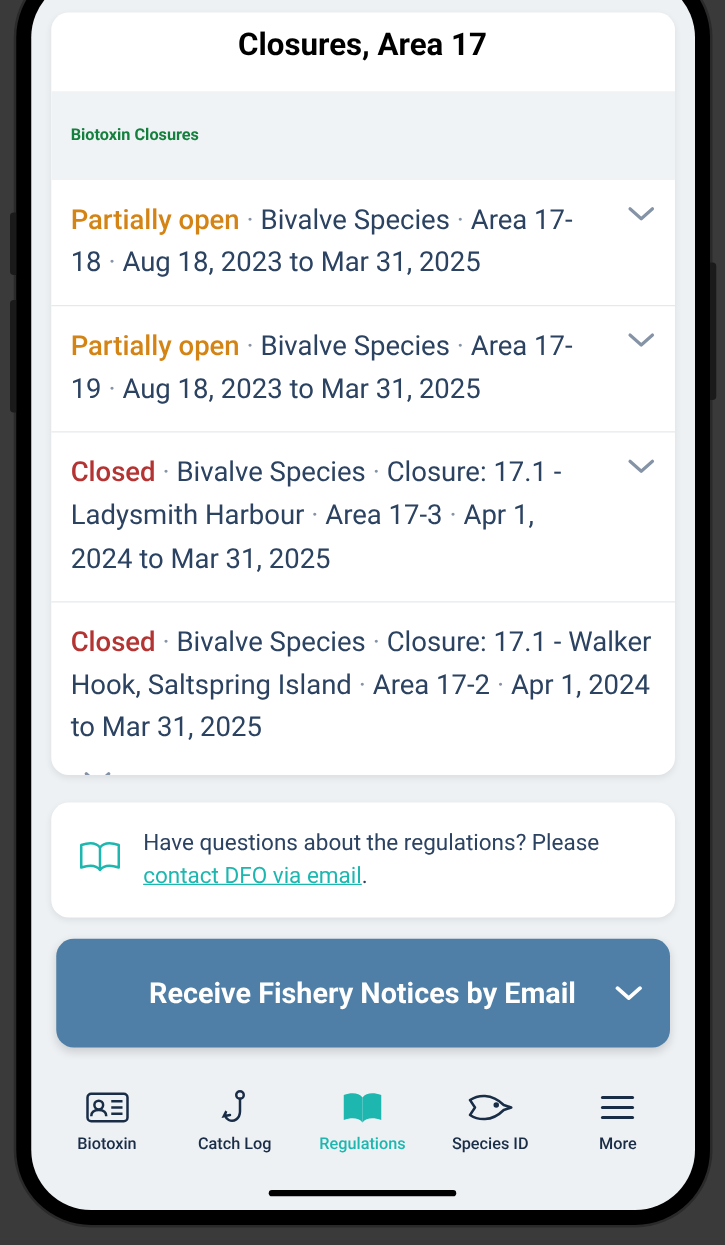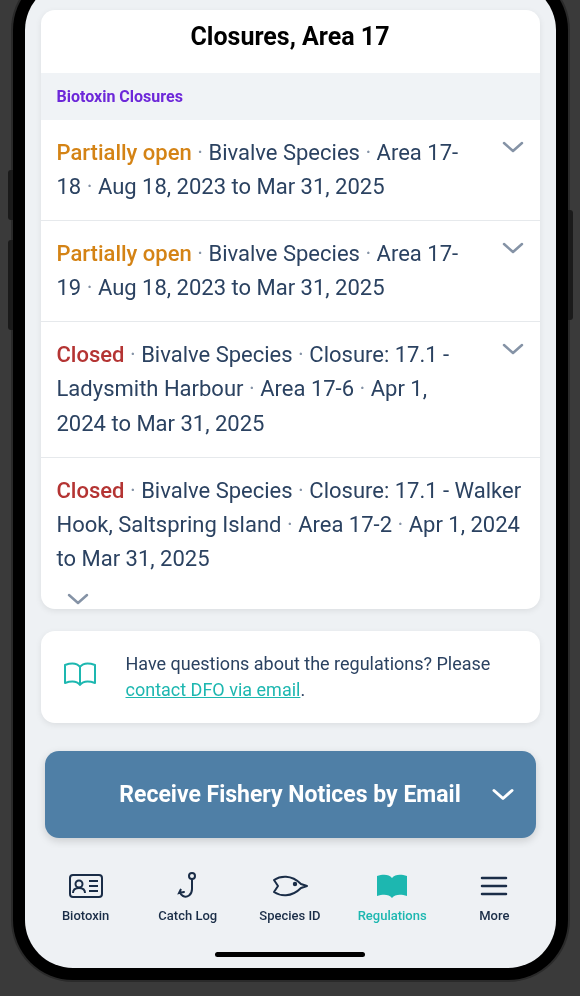--- a/index.html
+++ b/index.html
@@ -50,24 +50,24 @@
     }
     .card-title {
       text-align: center;
       font-size: 25px;
       font-weight: 700;
       color: #000000;
       padding: 12px 16px 22px 16px;
     }
     .section-header {
       background: #f0f3f6;
-      padding: 14px 16px;
-      font-size: 16px;
+      padding: 28px 16px;
+      font-size: 13px;
       font-weight: 700;
-      color: #6d28d9;
+      color: #15803d;
     }
     .closure-item {
       padding: 16px 16px;
       border-bottom: 1px solid #e6e9ec;
       display: flex;
       align-items: flex-start;
       gap: 12px;
     }
     .closure-item:last-child { border-bottom: none; flex-direction: column; }
     .closure-text {
@@ -84,26 +84,26 @@
       width: 32px;
       display: flex;
       justify-content: flex-end;
       padding-top: 4px;
     }
     .chevron-slot svg { stroke: #8593a6; }
 
     .info-card {
       background: #fff;
       border-radius: 14px;
-      margin: 0 16px 28px 16px;
+      margin: 0 16px 17px 16px;
       box-shadow: 0 2px 6px rgba(0,0,0,0.08);
       padding: 20px 22px;
       display: flex;
       align-items: center;
-      gap: 29px;
+      gap: 18px;
     }
     .info-icon { flex-shrink: 0; color: #1db7b0; }
     .info-text {
       font-size: 18px;
       line-height: 1.45;
       color: #2b4261;
     }
     .link-text {
       color: #1db7b0;
       text-decoration: underline;
@@ -221,21 +221,21 @@
 
 
         <div class="closure-item">
           <div class="closure-text">
             <span class="status-closed">Closed</span>
             <span class="dot"> · </span>
             <span>Bivalve Species</span>
             <span class="dot"> · </span>
             <span>Closure: 17.1 - Ladysmith Harbour</span>
             <span class="dot"> · </span>
-            <span>Area 17-6</span>
+            <span>Area 17-3</span>
             <span class="dot"> · </span>
             <span>Apr 1, 2024 to Mar 31, 2025</span>
           </div>
           <div class="chevron-slot">
             <svg width="22" height="14" viewBox="0 0 22 14" fill="none" stroke-width="2.5" stroke-linecap="round" stroke-linejoin="round">
                 <polyline points="2,3 11,11 20,3"></polyline>
               </svg>
           </div>
         </div>
 
@@ -301,38 +301,38 @@
       <div class="nav-item">
         <div class="nav-icon">
           <svg width="26" height="30" viewBox="0 0 26 30" fill="none" stroke="currentColor" stroke-width="2" stroke-linecap="round">
             <circle cx="17" cy="5" r="3"></circle>
             <path d="M17 8 L17 18 C17 24 12 27 8 25 C5 23.5 4.5 20 6 18 L4 22 L9 21"></path>
           </svg>
         </div>
         <span>Catch Log</span>
       </div>
 
+      <div class="nav-item active">
+        <div class="nav-icon">
+          <svg width="34" height="28" viewBox="0 0 34 28" fill="currentColor">
+            <path d="M2 4 C8 2 14 2 17 6 L17 26 C14 22 8 22 2 24 Z"></path>
+            <path d="M32 4 C26 2 20 2 17 6 L17 26 C20 22 26 22 32 24 Z"></path>
+          </svg>
+        </div>
+        <span>Regulations</span>
+      </div>
+
       <div class="nav-item">
         <div class="nav-icon">
           <svg width="38" height="26" viewBox="0 0 38 26" fill="none" stroke="currentColor" stroke-width="2" stroke-linejoin="round">
             <path d="M3 7 C9 3 20 1 30 11 L36 13 L30 15 C20 25 9 23 3 19 L7 13 Z"></path>
             <circle cx="24" cy="11" r="1.2" fill="currentColor"></circle>
           </svg>
         </div>
         <span>Species ID</span>
-      </div>
-
-      <div class="nav-item active">
-        <div class="nav-icon">
-          <svg width="34" height="28" viewBox="0 0 34 28" fill="currentColor">
-            <path d="M2 4 C8 2 14 2 17 6 L17 26 C14 22 8 22 2 24 Z"></path>
-            <path d="M32 4 C26 2 20 2 17 6 L17 26 C20 22 26 22 32 24 Z"></path>
-          </svg>
-        </div>
-        <span>Regulations</span>
       </div>
 
       <div class="nav-item">
         <div class="nav-icon">
           <svg width="28" height="22" viewBox="0 0 28 22" fill="none" stroke="currentColor" stroke-width="2.5" stroke-linecap="round">
             <line x1="2" y1="3" x2="26" y2="3"></line>
             <line x1="2" y1="11" x2="26" y2="11"></line>
             <line x1="2" y1="19" x2="26" y2="19"></line>
           </svg>
         </div>

